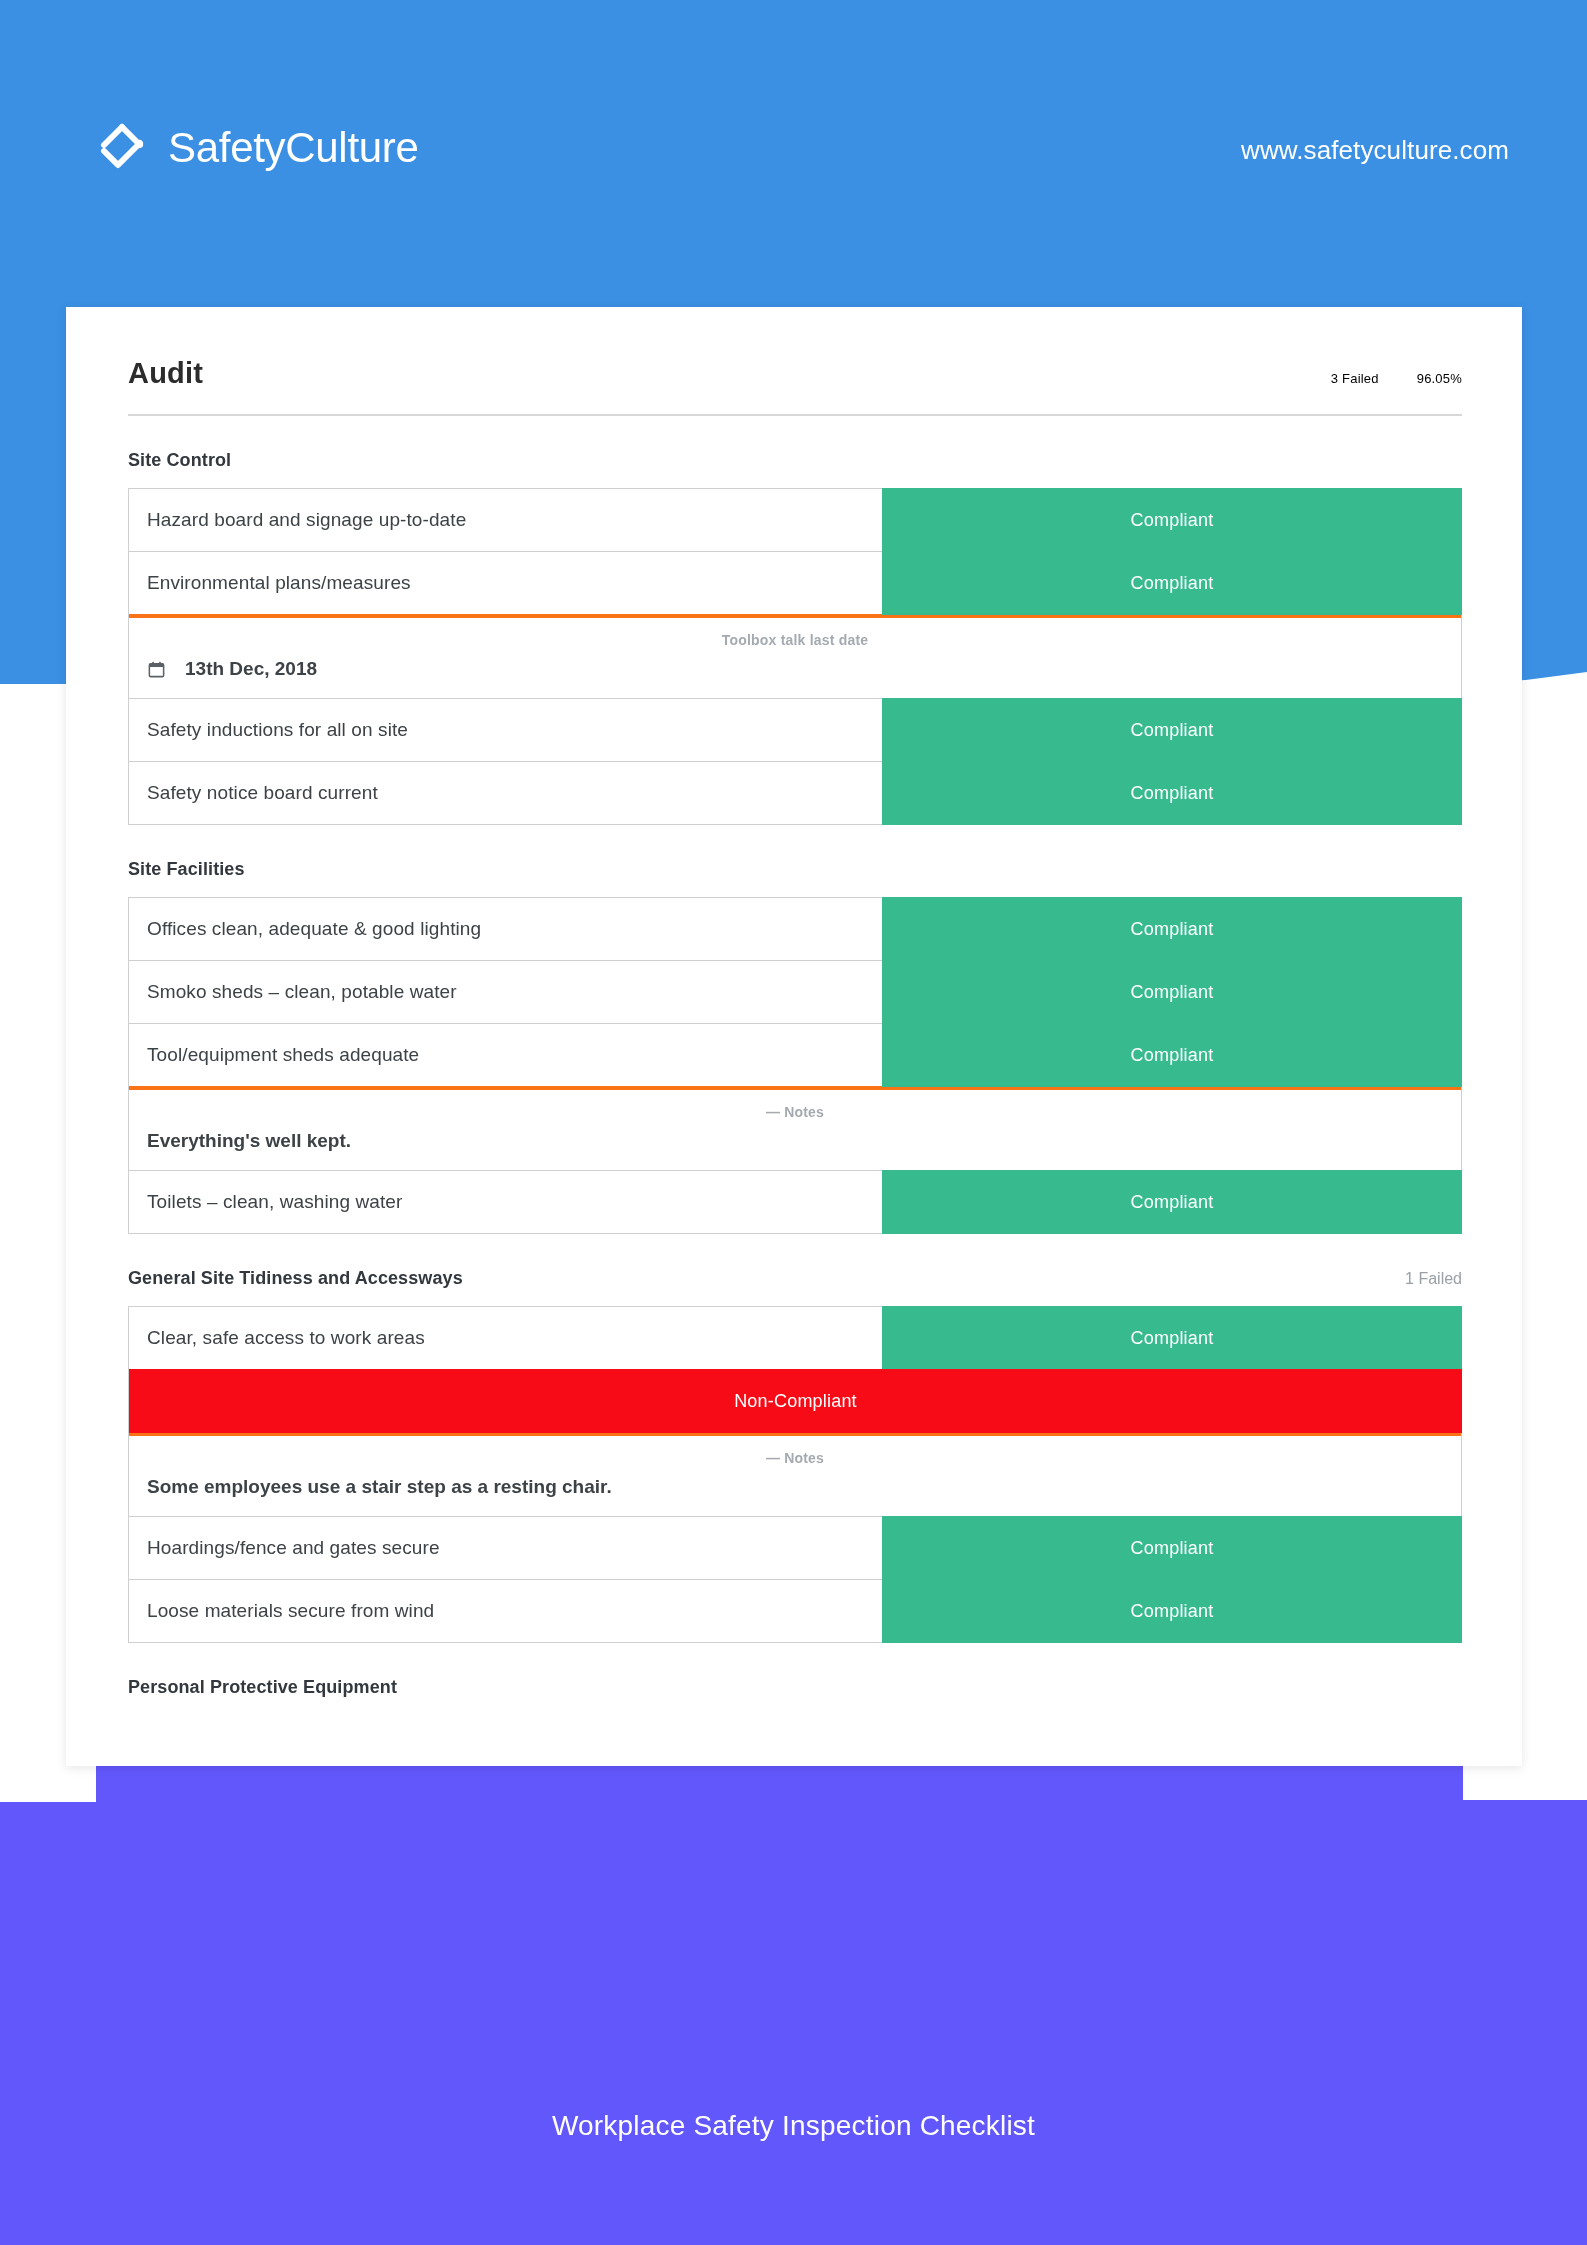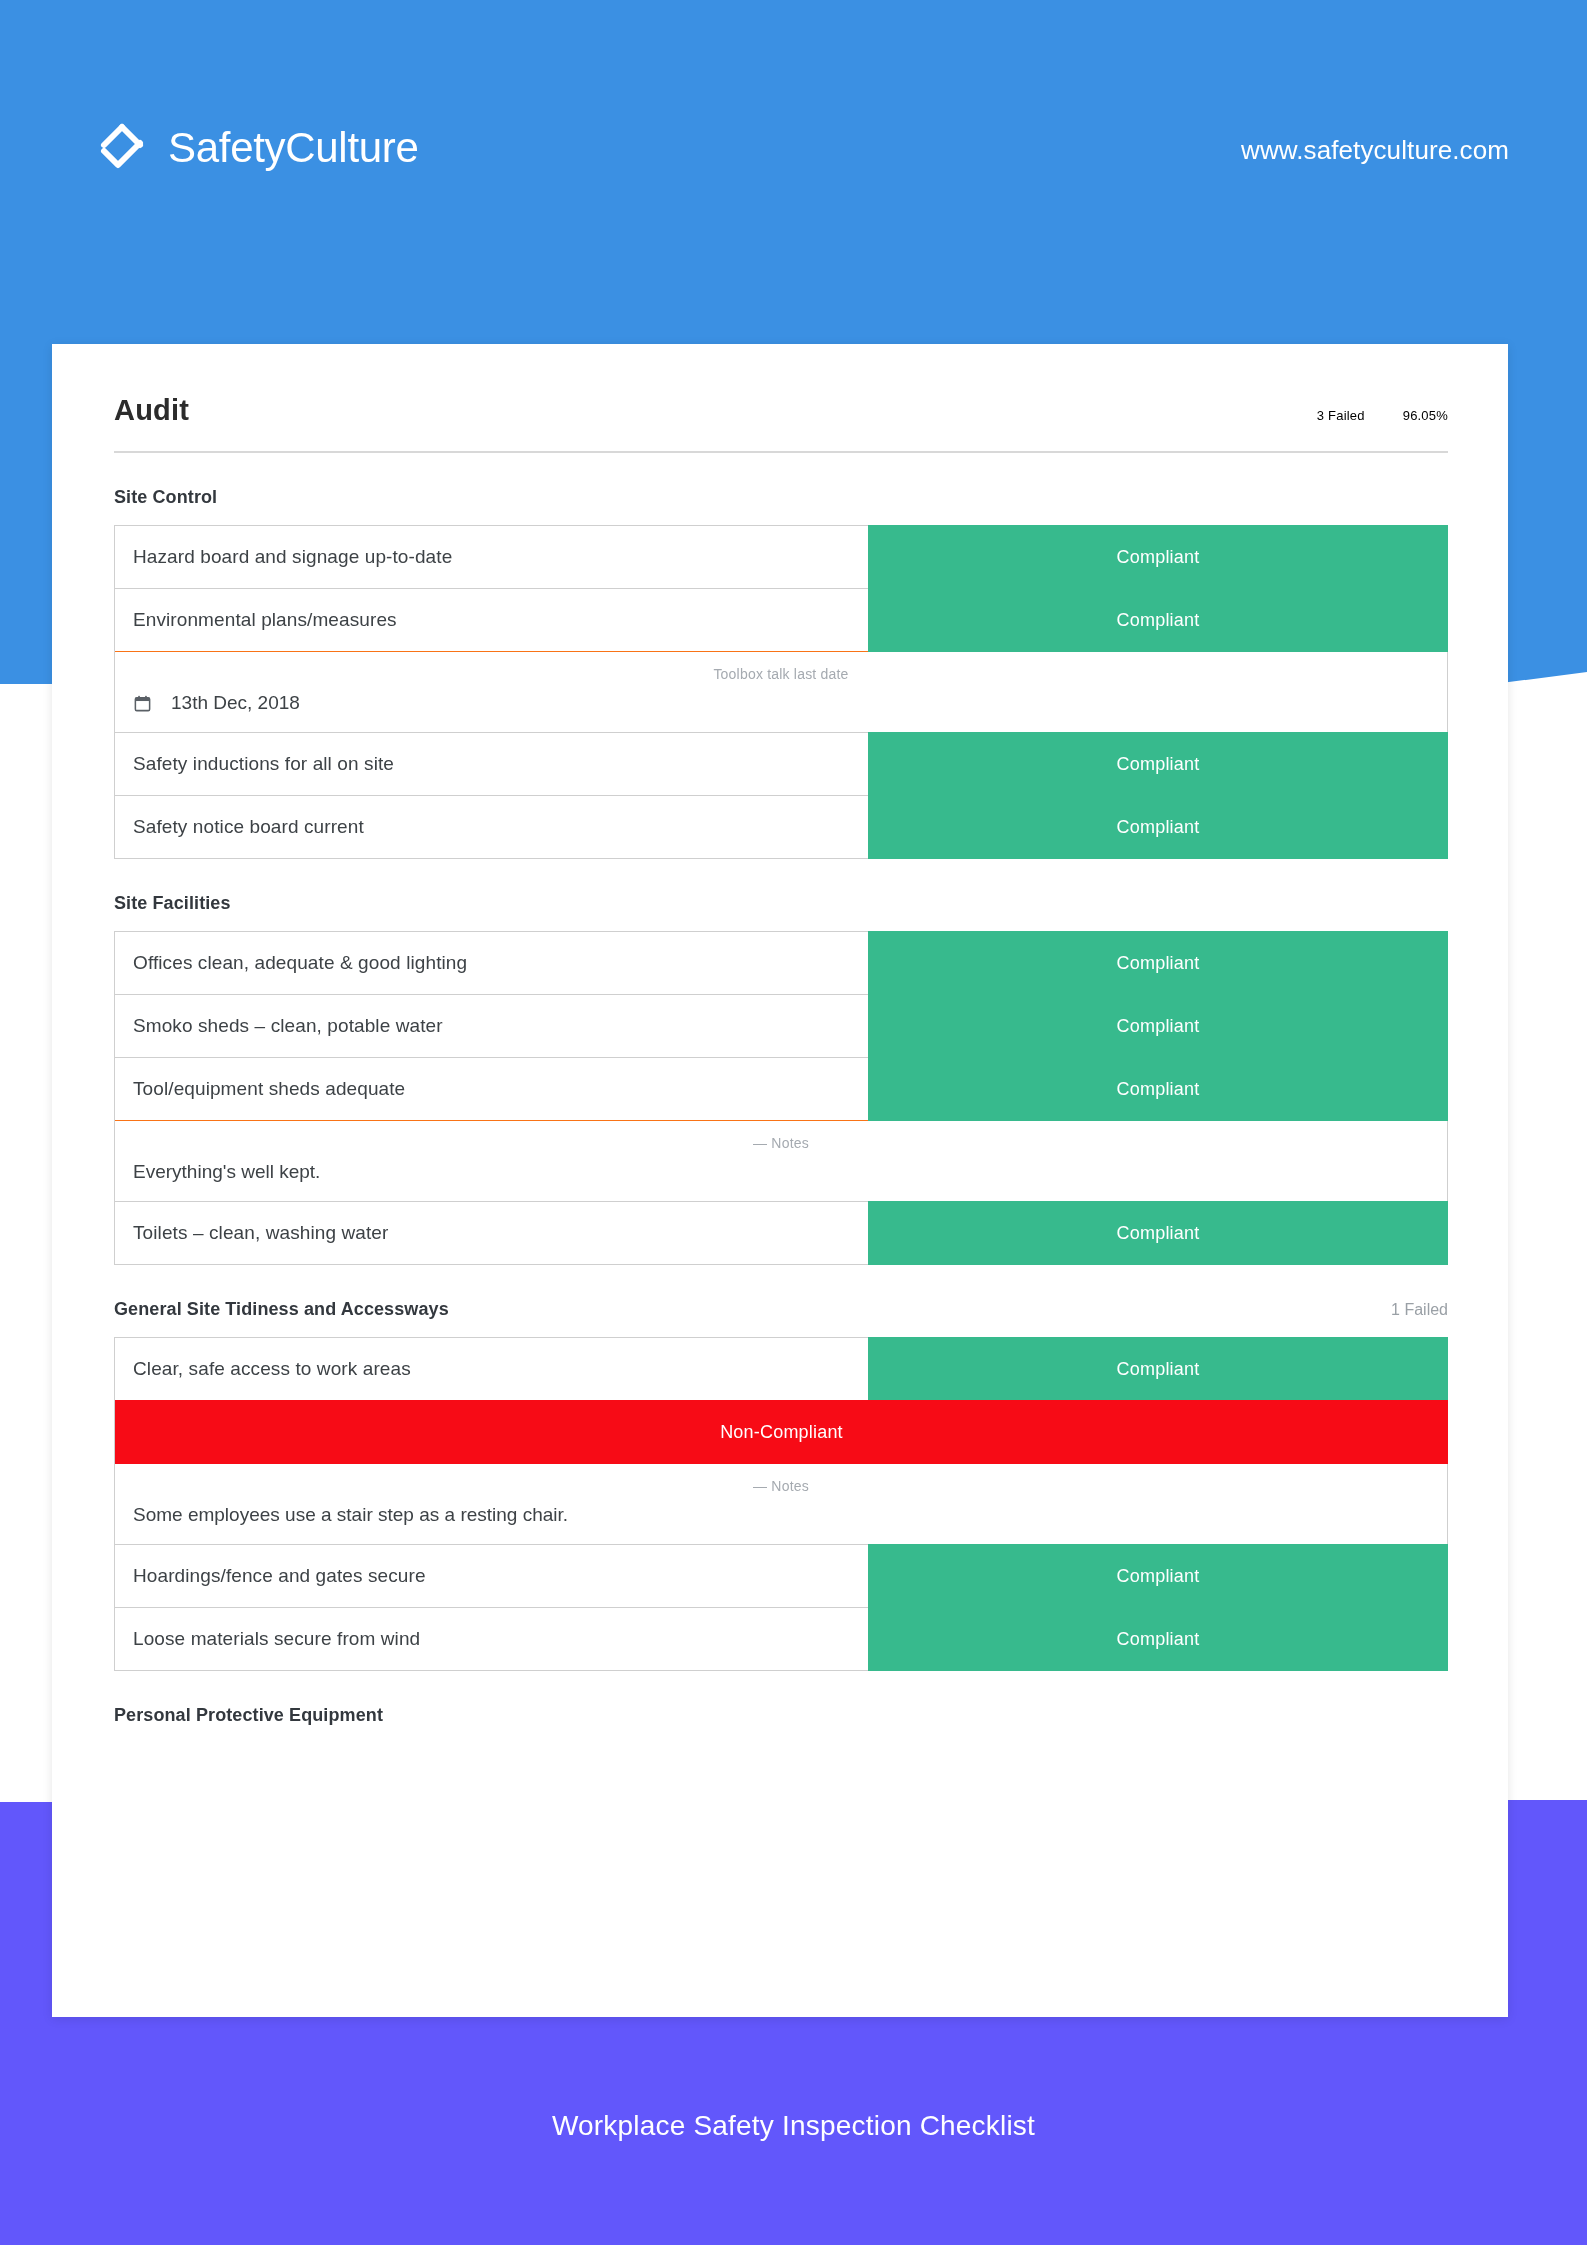--- a/index.html
+++ b/index.html
@@ -8,26 +8,25 @@
     font-family:"Liberation Sans", sans-serif;
     background:#ffffff;
     overflow:hidden;
     position:relative;
   }
   
   #bg{position:absolute;inset:0;width:1587px;height:2245px;}
   
   .card{
     position:absolute;
-    left:52px; top:307px;
-    width:1456px; height:1673px;
+    left:66px; top:307px;
+    width:1456px; height:1459px;
     background:#ffffff;
     box-shadow:0 2px 10px rgba(0,0,0,.10);
     overflow:hidden;
-    margin-top:37px;
   }
   .card-inner{padding:50px 60px 0 62px;}
 
   
   .doc-head{
     display:flex;align-items:baseline;justify-content:space-between;
     padding-bottom:24px;
     border-bottom:2px solid #d8d8d8;
   }
   .doc-title{
@@ -67,23 +66,24 @@
     display:flex;align-items:center;justify-content:center;
     font-size:18px;color:#ffffff;letter-spacing:.2px;
     margin:-1px -1px -1px 0;
   }
   .st-compliant{background:#37ba8d;}
   .st-noncompliant{background:#f70b16;}
 
   
   .row-wide{
     display:block;
-    border-top:1px solid #f97316;
+    border-top:4px solid #f97316;
     padding:14px 18px 18px 18px;
     background:#ffffff;
+    font-weight:bold;
   }
   .wide-caption{
     font-size:14px;color:#a5aab0;letter-spacing:.2px;margin-bottom:10px;
   }
   .wide-value{
     font-size:19px;color:#3d4246;display:flex;align-items:center;gap:19px;
   }
   .cal-icon{display:inline-block;width:19px;height:19px;flex:0 0 19px;}
 
   

